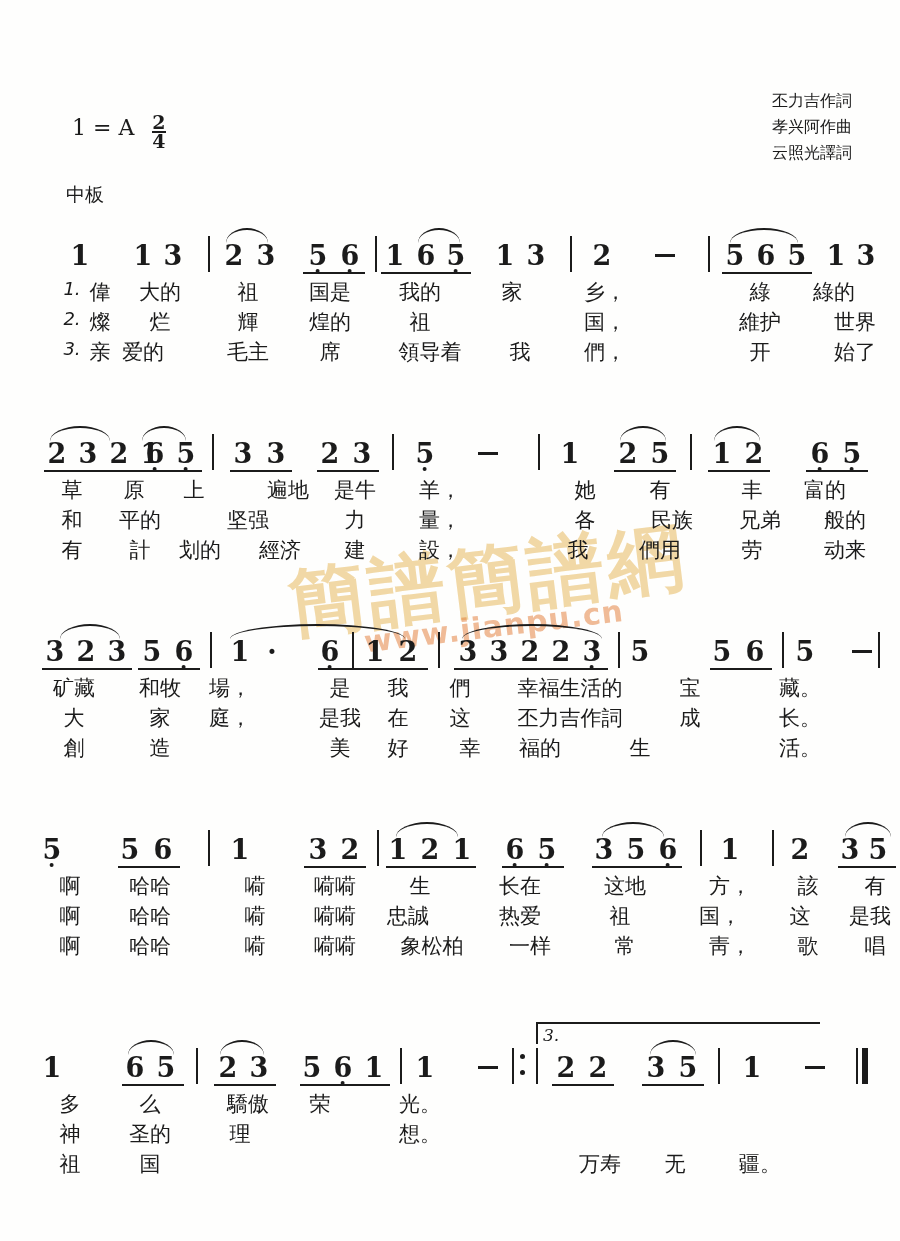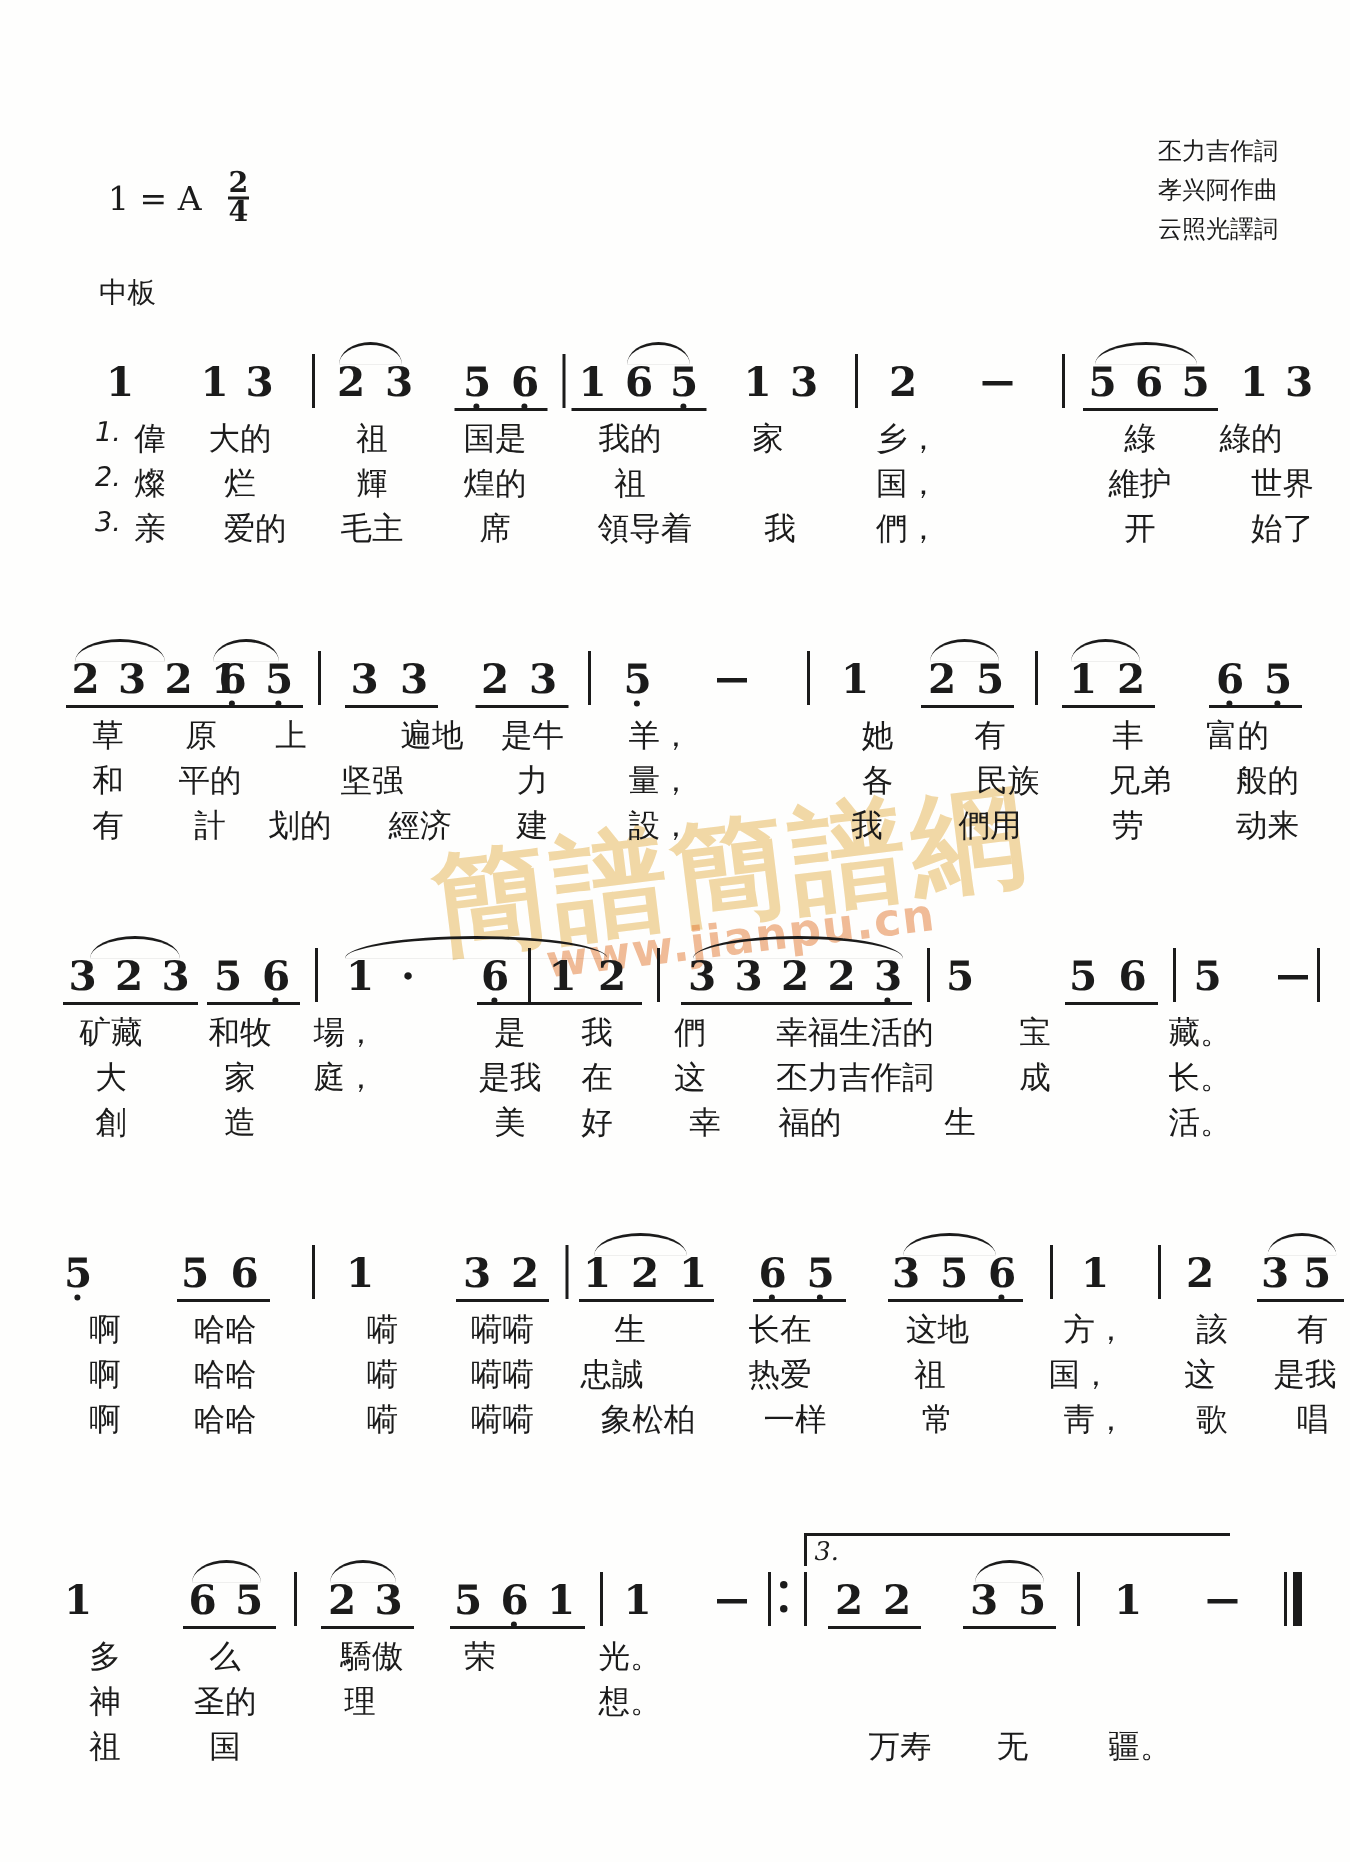--- a/index.html
+++ b/index.html
@@ -42,21 +42,21 @@
     font-family: "DejaVu Sans", "Liberation Sans", sans-serif;
   }
   
   .keysig {
     position: absolute;
     top: 115px;
     left: 72px;
     font-size: 22px;
     font-family: "DejaVu Serif", "Liberation Serif", serif;
     display: flex;
-    align-items: center;
+    align-items: flex-start;
     gap: 10px;
   }
   .meter {
     display: inline-block;
     text-align: center;
     font-size: 19px;
     font-weight: bold;
     line-height: 17px;
     margin-left: 8px;
     position: relative;
@@ -285,21 +285,21 @@
       <span class="lyric" style="left:248px">輝</span>
       <span class="lyric" style="left:330px">煌的</span>
       <span class="lyric" style="left:420px">祖</span>
       <span class="lyric" style="left:605px">国，</span>
       <span class="lyric" style="left:760px">維护</span>
       <span class="lyric" style="left:855px">世界</span>
     </div>
     <div class="lyric-row">
       <span class="lyric verse-num" style="left:72px">3.</span>
       <span class="lyric" style="left:100px">亲</span>
-      <span class="lyric" style="left:170px">爱的</span>
+      <span class="lyric" style="left:143px">爱的</span>
       <span class="lyric" style="left:248px">毛主</span>
       <span class="lyric" style="left:330px">席</span>
       <span class="lyric" style="left:430px">領导着</span>
       <span class="lyric" style="left:520px">我</span>
       <span class="lyric" style="left:605px">們，</span>
       <span class="lyric" style="left:760px">开</span>
       <span class="lyric" style="left:855px">始了</span>
     </div>
   </div>
 

